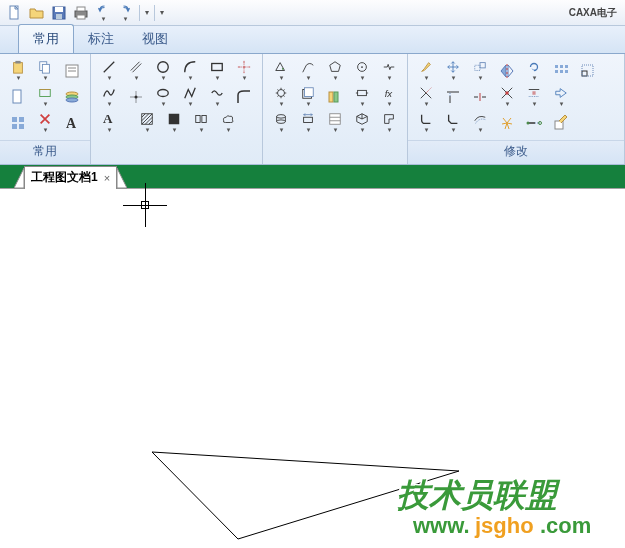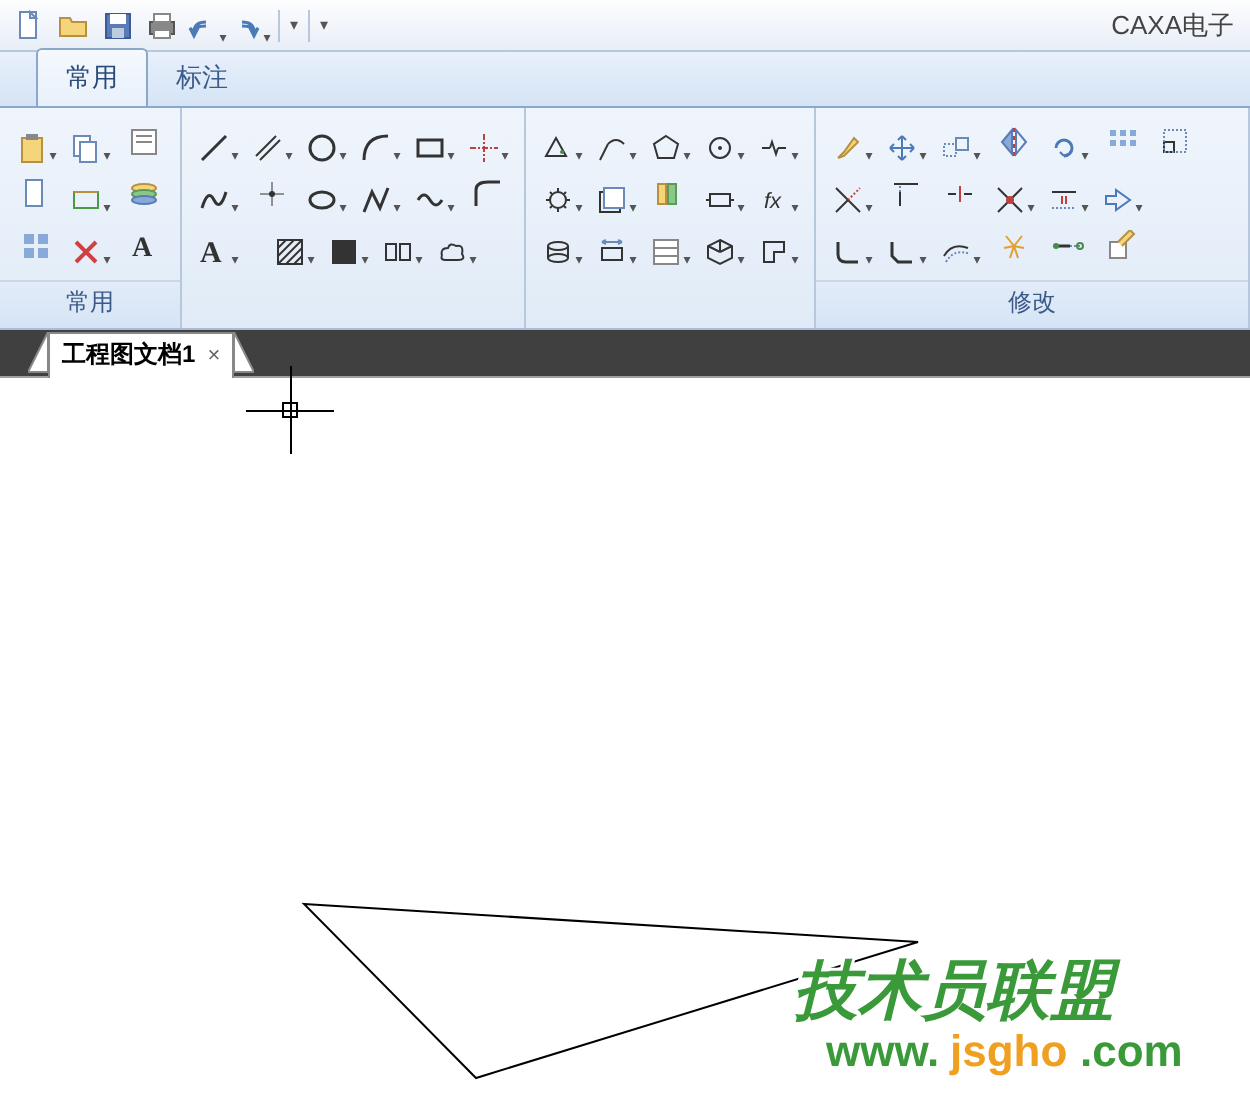--- a/index.html
+++ b/index.html
@@ -2,37 +2,37 @@
 <html><head>
 <meta charset="utf-8">
 <style>
 * { margin: 0; padding: 0; box-sizing: border-box; }
 body { font-family: "Microsoft YaHei", sans-serif; font-size: 12px; background: #fff; width: 625px; height: 548px; overflow: hidden; position: relative; }
 
 .quick-access { height: 26px; background: linear-gradient(#fdfdfe, #e8eef7); border-bottom: 1px solid #b8c8dc; display: flex; align-items: center; padding: 0 4px; }
 .qa-btn { width: 22px; height: 20px; display: flex; align-items: center; justify-content: center; cursor: pointer; }
 .qa-sep { width: 1px; height: 16px; background: #b8c8dc; margin: 0 3px; }
 .drop-arrow { width: 8px; display: flex; align-items: center; justify-content: center; cursor: pointer; font-size: 8px; color: #555; }
-.title-text { margin-left: auto; margin-right: 4px; color: #444; font-size: 13px; }
+.title-text { margin-left: auto; margin-right: 4px; color: #444; font-size: 10px; font-weight: bold; }
 
 .tabs-row { height: 28px; background: linear-gradient(#e8f0fb, #d5e4f5); display: flex; align-items: flex-end; border-bottom: 1px solid #8aa8cc; }
 .logo-corner { width: 18px; height: 28px; }
 .tab { padding: 5px 14px; cursor: pointer; color: #3a5a8a; font-size: 13px; }
 .tab.active { background: linear-gradient(#f5f9fd, #e8f0fb); border: 1px solid #8aa8cc; border-bottom: none; border-radius: 3px 3px 0 0; color: #2a4a7a; }
 
 .ribbon { background: linear-gradient(#f0f5fc, #e0ebf7); border-bottom: 1px solid #a8bcd8; display: flex; }
 .ribbon-group { border-right: 1px solid #b8c8dc; display: flex; flex-direction: column; }
 .ribbon-icons { display: flex; flex-direction: column; padding: 4px 6px; flex: 1; }
 .icon-row { display: flex; align-items: center; height: 26px; gap: 3px; }
 .icon-btn { width: 24px; height: 22px; display: flex; align-items: center; justify-content: center; cursor: pointer; border-radius: 2px; }
-.icon-btn-split { display: flex; align-items: flex-end; cursor: pointer; }
+.icon-btn-split { display: flex; align-items: center; cursor: pointer; flex-direction: column; }
 .icon-btn-split .drop { font-size: 7px; color: #555; margin-left: 1px; }
 .ribbon-label { text-align: center; padding: 2px 0 4px 0; color: #3a5a8a; font-size: 12px; background: linear-gradient(#e3ecf8, #d5e4f5); border-top: 1px solid #c8d6e8; }
 
-.doc-tabs { height: 24px; background: #404040; border-bottom: 1px solid #a0a0a0; display: flex; padding-left: 14px; }
+.doc-tabs { height: 24px; background: #15803d; border-bottom: 1px solid #a0a0a0; display: flex; align-items: flex-end; padding-left: 14px; }
 .doc-tab { background: #fff; border: 1px solid #888; border-bottom: none; padding: 2px 6px 3px 6px; font-size: 12px; display: flex; align-items: center; gap: 6px; position: relative; top: 1px; font-weight: bold; }
 .doc-tab .close { font-size: 11px; color: #666; cursor: pointer; font-weight: normal; }
 .doc-tab-edge { position: relative; top: 1px; }
 
 .canvas { position: relative; background: #fff; height: 370px; }
 .crosshair { position: absolute; left: 145px; top: 16px; }
 .crosshair .h { position: absolute; width: 44px; height: 1px; background: #000; left: -22px; top: 0; }
 .crosshair .v { position: absolute; width: 1px; height: 44px; background: #000; left: 0; top: -22px; }
 .crosshair .box { position: absolute; width: 8px; height: 8px; border: 1px solid #000; left: -4px; top: -4px; }
 
@@ -85,20 +85,21 @@
   <div class="drop-arrow">▾</div>
   <div class="qa-sep"></div>
   <div class="drop-arrow">▾</div>
   <div class="title-text">CAXA电子</div>
 </div>
 
 <div class="tabs-row">
   <div class="logo-corner"></div>
   <div class="tab active">常用</div>
   <div class="tab">标注</div>
+  <div class="tab">视图</div>
 </div>
 
 <div class="ribbon">
 
   <div class="ribbon-group">
     <div class="ribbon-icons">
       <div class="icon-row">
         <div class="icon-btn icon-btn-split">
             <svg class="ico" viewBox="0 0 16 16">
               <rect x="3" y="3" width="10" height="12" fill="#f5d57a" stroke="#b89040"></rect>

